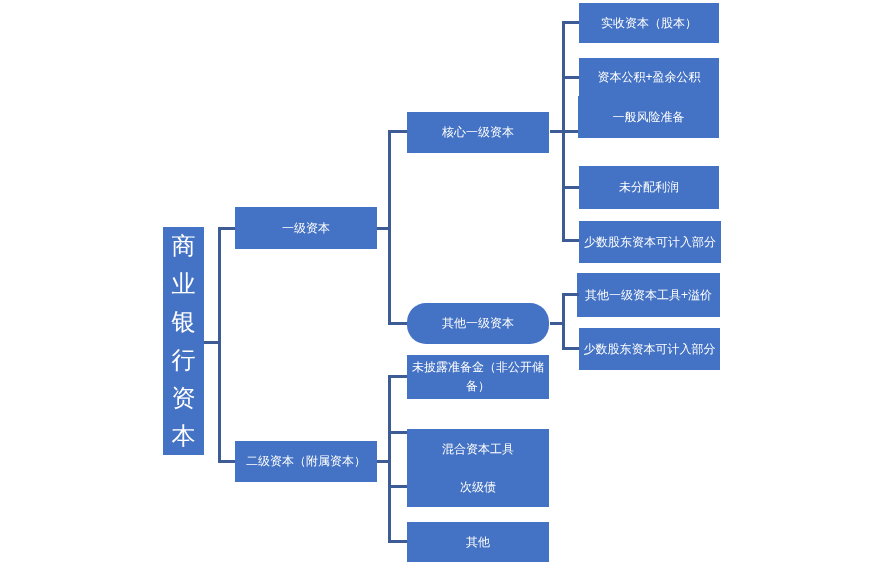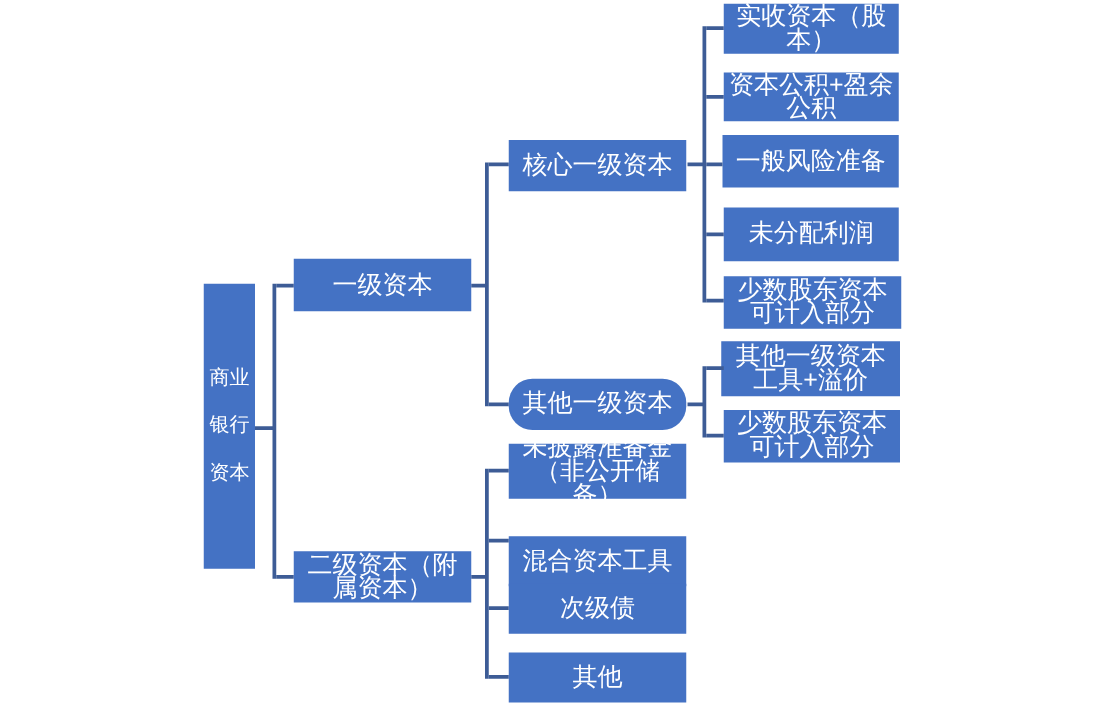--- a/index.html
+++ b/index.html
@@ -17,27 +17,27 @@
   }
   .node {
     position: absolute;
     box-sizing: border-box;
     background: var(--node-fill, #4472C4);
     color: var(--text, #ffffff);
     display: flex;
     align-items: center;
     justify-content: center;
     text-align: center;
-    font-size: 20px;
+    font-size: 12px;
     line-height: 19px;
     padding: 2px 3px;
     word-break: break-all;
   }
   .node.root {
-    font-size: 16px;
+    font-size: 24px;
     line-height: 38px;
     padding: 0 4px;
     font-weight: 400;
   }
   .ln {
     position: absolute;
     background: var(--connector, #3D5C96);
   }
 </style>
 </head>
@@ -53,21 +53,21 @@
   <div class="node" style="left:407px;top:112px;width:142px;height:41px;">核心一级资本</div>
   <div class="node" style="left:407px;top:303px;width:142px;height:41px;border-radius:19px;">其他一级资本</div>
 
   <div class="node" style="left:407px;top:355px;width:142px;height:44px;">未披露准备金（非公开储备）</div>
   <div class="node" style="left:407px;top:413px;width:142px;height:40px;margin-top:16px;">混合资本工具</div>
   <div class="node" style="left:407px;top:467px;width:142px;height:40px;">次级债</div>
   <div class="node" style="left:407px;top:522px;width:142px;height:40px;">其他</div>
 
   <div class="node" style="left:579px;top:3px;width:140px;height:40px;">实收资本（股本）</div>
   <div class="node" style="left:579px;top:58px;width:140px;height:39px;">资本公积+盈余公积</div>
-  <div class="node" style="left:578px;top:108px;width:141px;height:42px;">一般风险准备</div>
+  <div class="node" style="left:578px;top:96px;width:141px;height:42px;">一般风险准备</div>
   <div class="node" style="left:579px;top:166px;width:140px;height:43px;text-align:right;">未分配利润</div>
   <div class="node" style="left:579px;top:221px;width:142px;height:42px;">少数股东资本可计入部分</div>
 
   <div class="node" style="left:577px;top:273px;width:143px;height:44px;">其他一级资本工具+溢价</div>
   <div class="node" style="left:579px;top:328px;width:141px;height:42px;">少数股东资本可计入部分</div>
 
   <div class="ln" style="left:204px;top:341px;width:16px;height:3px;"></div>
   <div class="ln" style="left:218px;top:227px;width:3px;height:236px;"></div>
   <div class="ln" style="left:221px;top:227px;width:14px;height:3px;"></div>
   <div class="ln" style="left:221px;top:460px;width:14px;height:3px;"></div>

